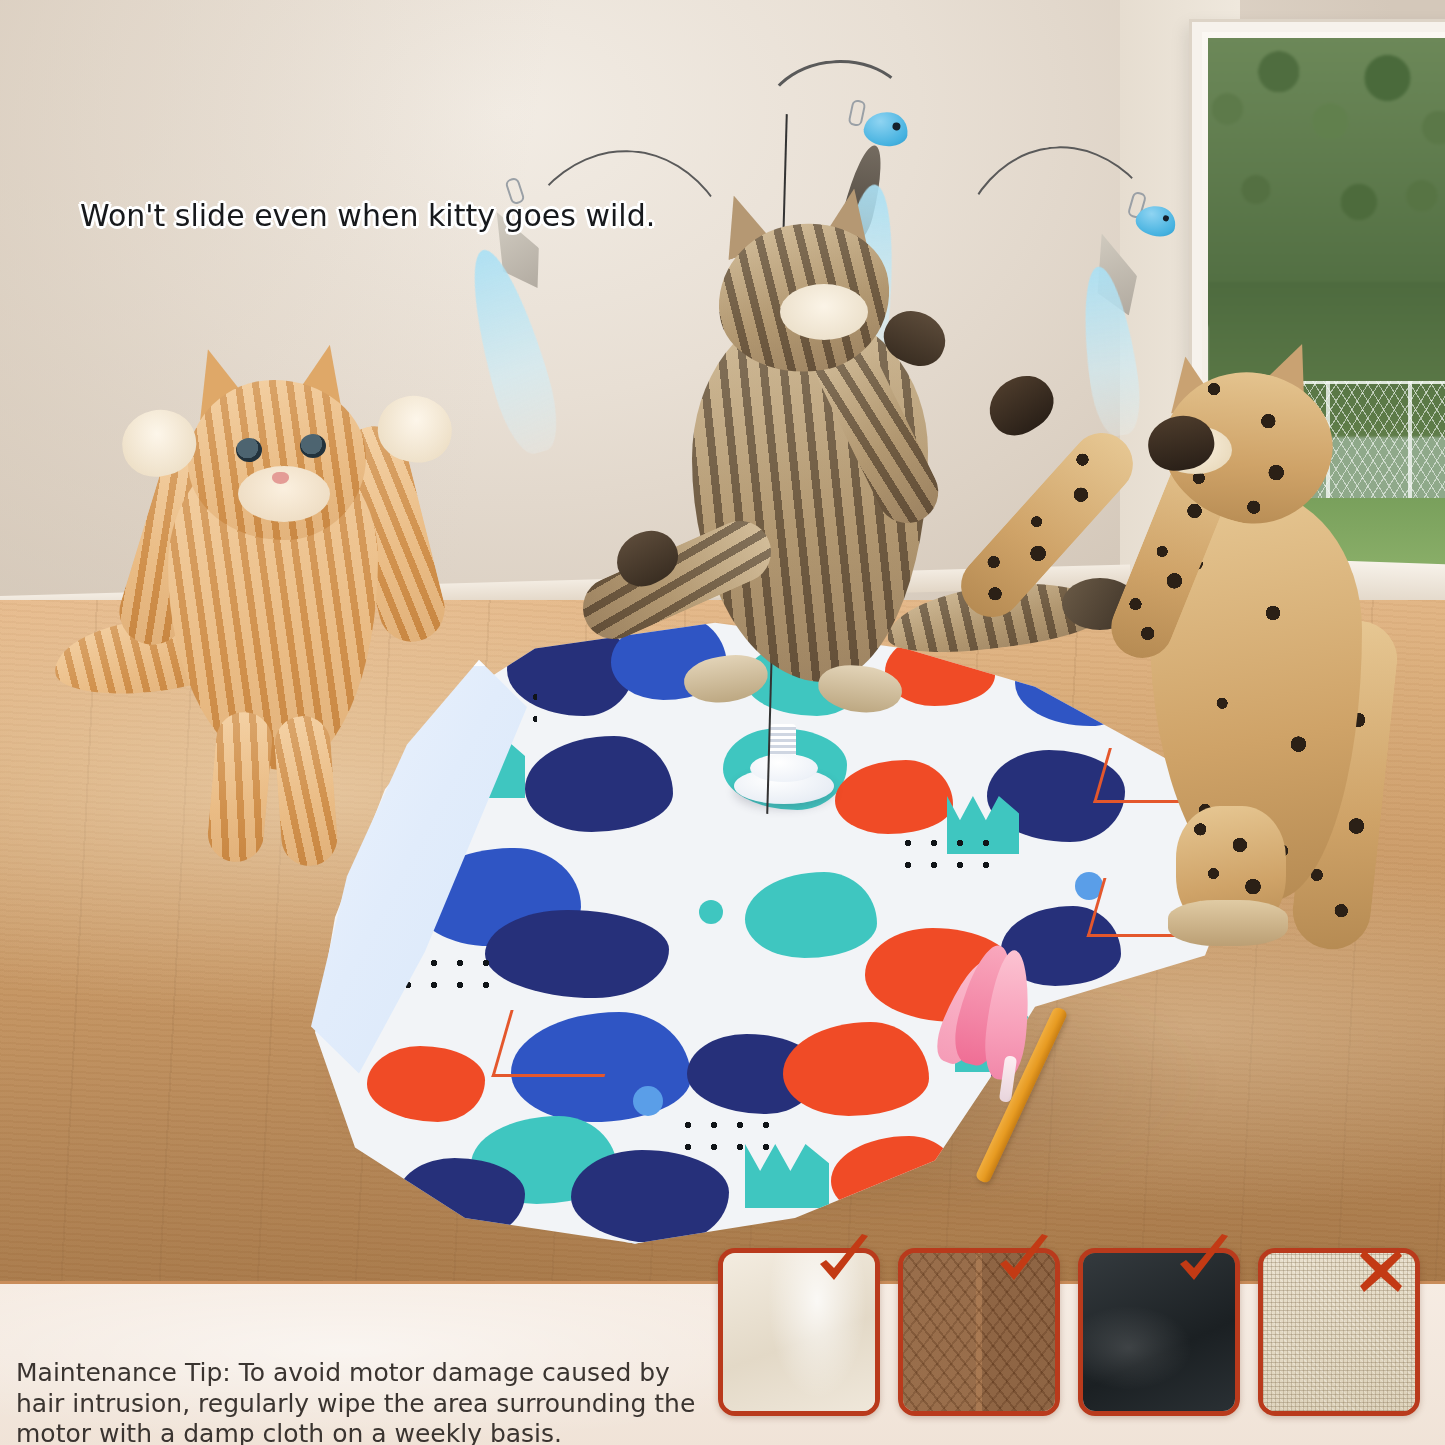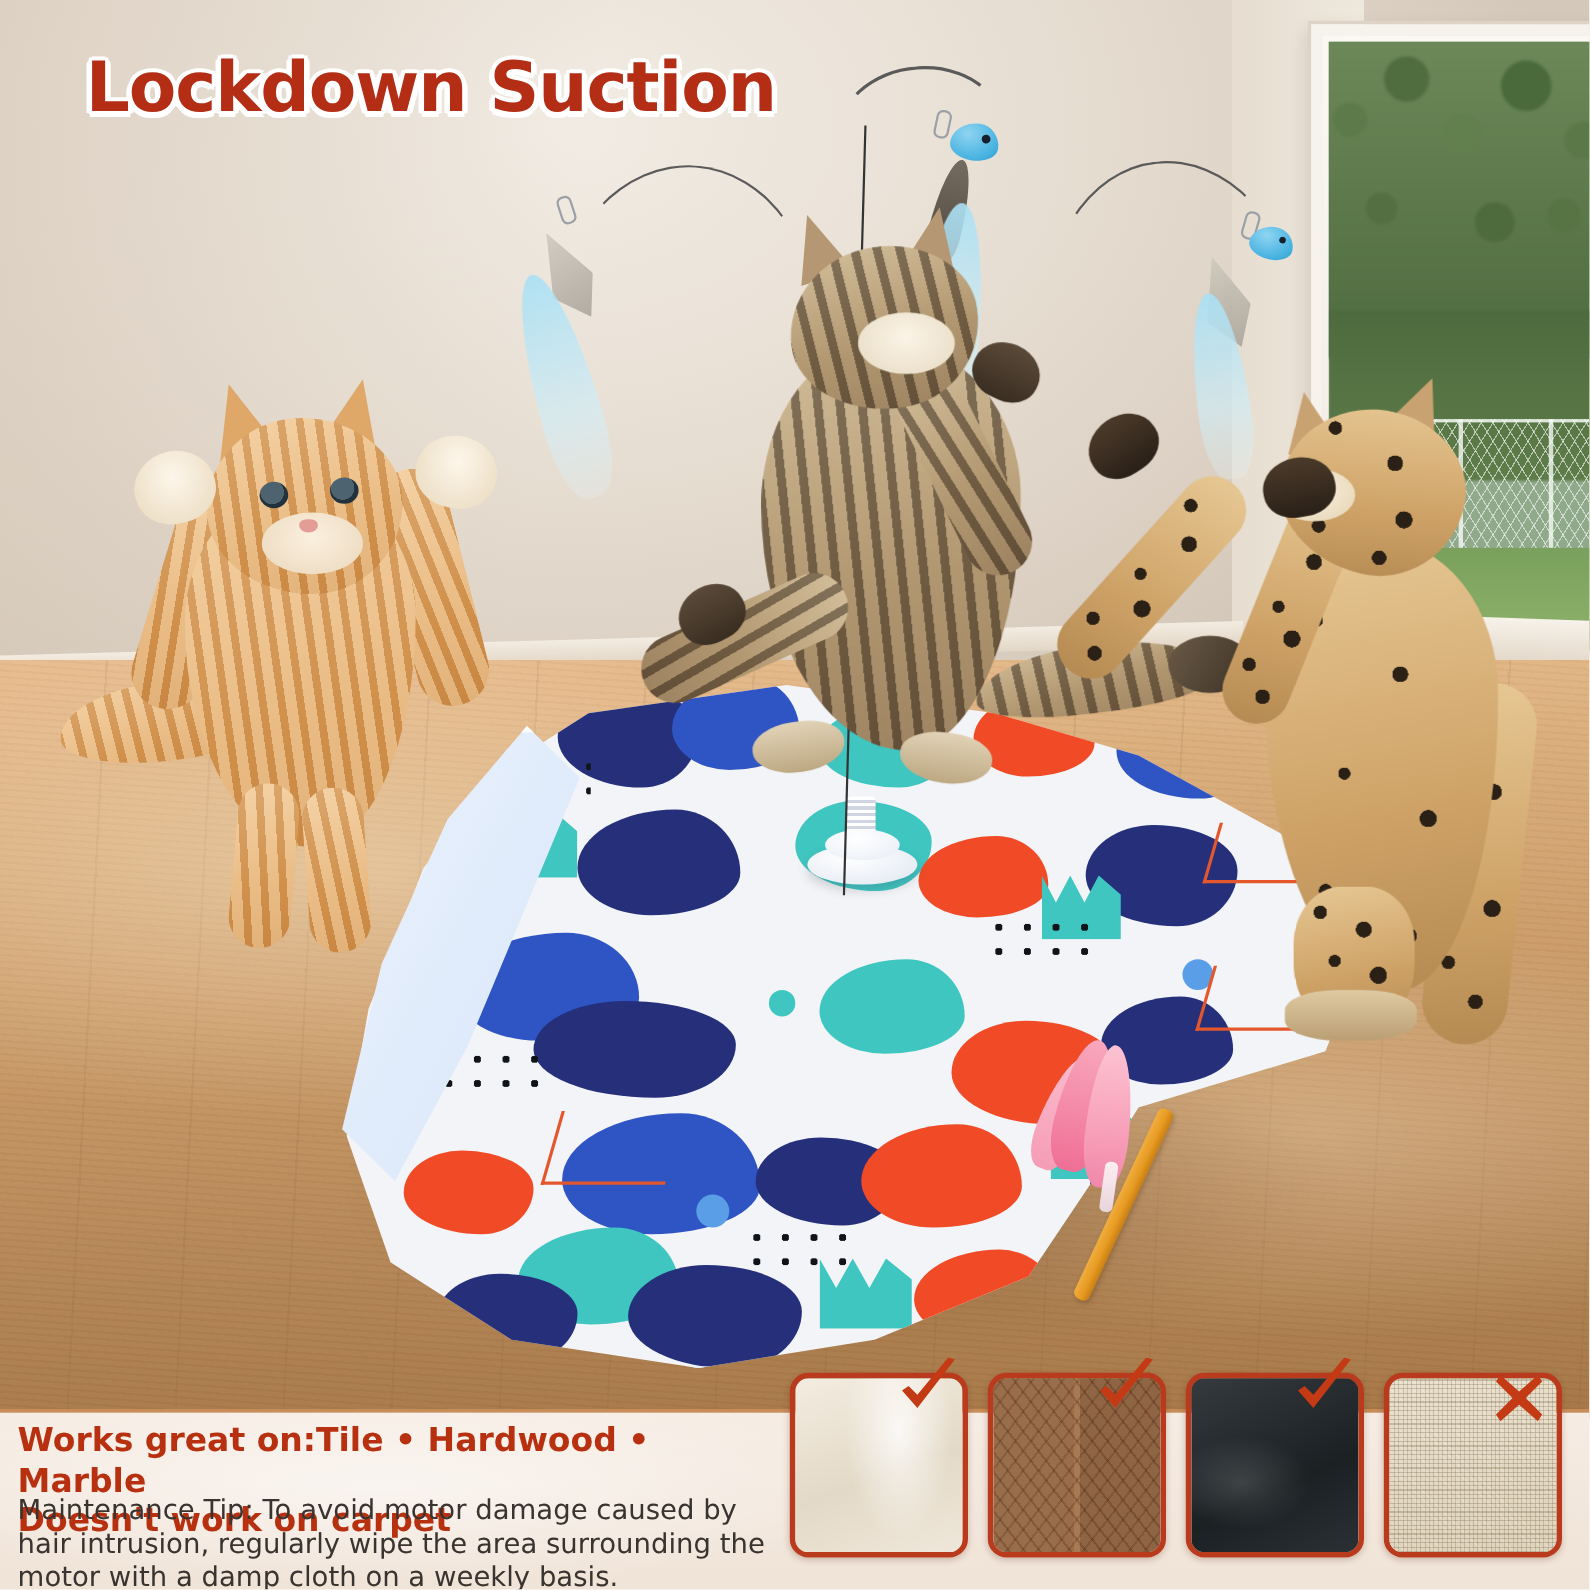--- a/index.html
+++ b/index.html
@@ -576,34 +576,30 @@
       <div class="bg-ear r"></div>
       <div class="bg-head fur-bengal"></div>
       <div class="bg-muz"></div>
       <div class="bg-paw l"></div>
       <div class="bg-paw r"></div>
     </div>
 
   </div>
 
   <div class="headline">
-    <span>Lockdown Suction</span>
   </div>
 
   <div class="subhead">
+    <span>Won't slide even when kitty goes wild.</span>
   </div>
 
   <div class="bottom-panel">
     <div class="panel-sheen"></div>
   </div>
 
-  <div class="works-line">
-    <span>Works great on:Tile • Hardwood • Marble</span>
-    <span>Doesn't work on carpet</span>
-  </div>
 
   <div class="maint">Maintenance Tip: To avoid motor damage caused by hair intrusion, regularly wipe the area surrounding the motor with a damp cloth on a weekly basis.</div>
 
   <div class="swatches">
 
     <div class="sw sw1">
       <div class="sw-inner tex-marble"></div>
     </div>
     <div class="mark" style="left:96px;top:-14px;">
       <svg width="60" height="60" viewBox="0 0 60 60">

